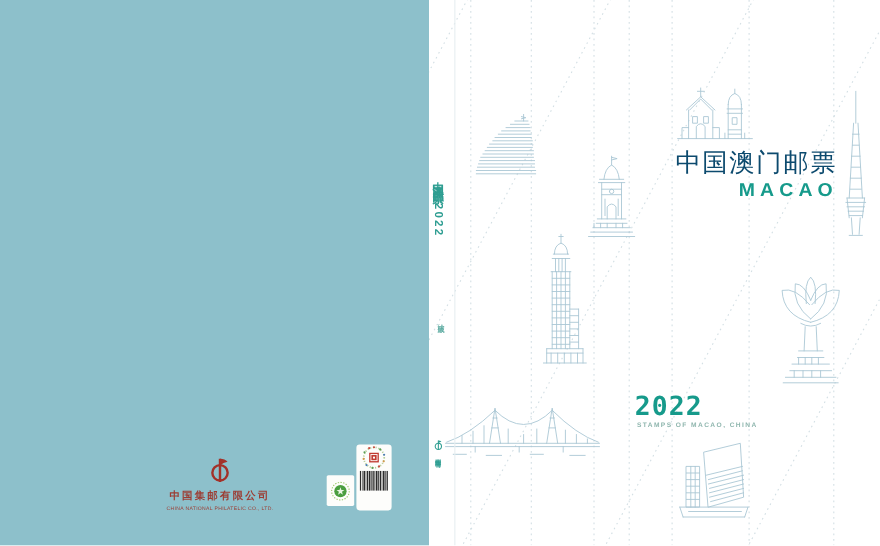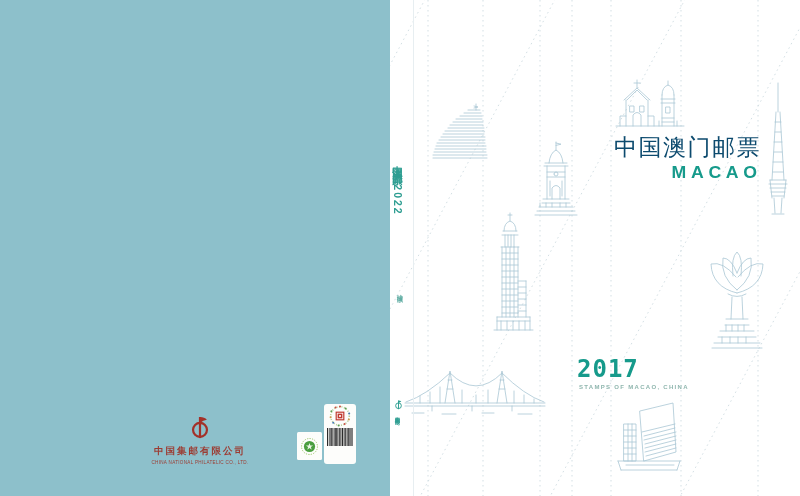--- a/index.html
+++ b/index.html
@@ -260,15 +260,15 @@
     <svg width="9" height="12" viewBox="0 0 24 30">
       <line x1="12" y1="3" x2="12" y2="26" stroke="#2f9e92" stroke-width="2.6"></line>
       <circle cx="12" cy="17" r="7.6" fill="none" stroke="#2f9e92" stroke-width="2.6"></circle>
       <path d="M12 3 Q17 3 19.5 6 Q15.5 6.5 12 9.5 Z" fill="#2f9e92"></path>
     </svg>
     <div class="spine-pub-name">中国集邮有限公司</div>
   </div>
 
   <div class="title-cn">中国澳门邮票</div>
   <div class="title-en">MACAO</div>
-  <div class="year">2017</div>
+  <div class="year">2022</div>
   <div class="subtitle">STAMPS OF MACAO, CHINA</div>
 </div>
 
 </body></html>

